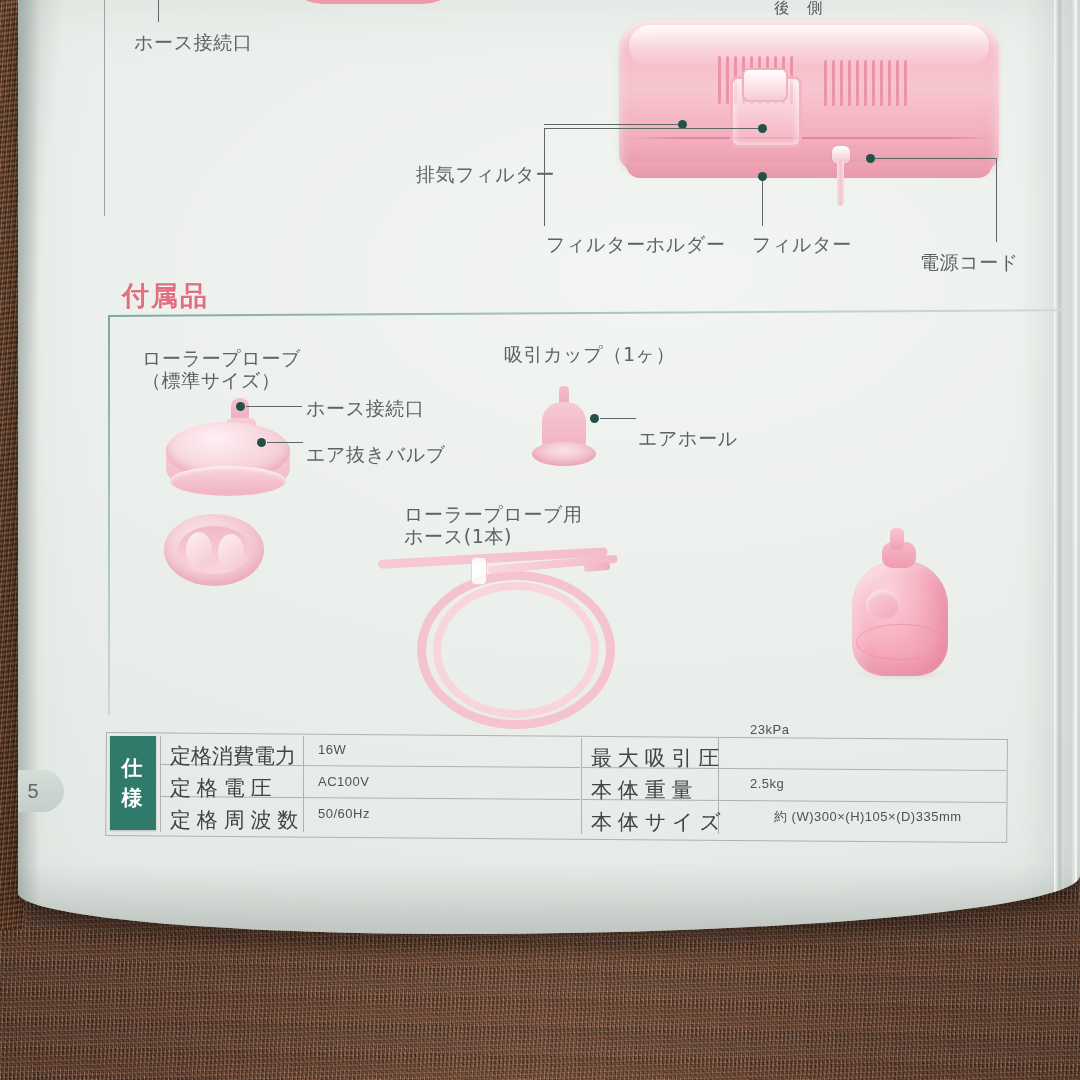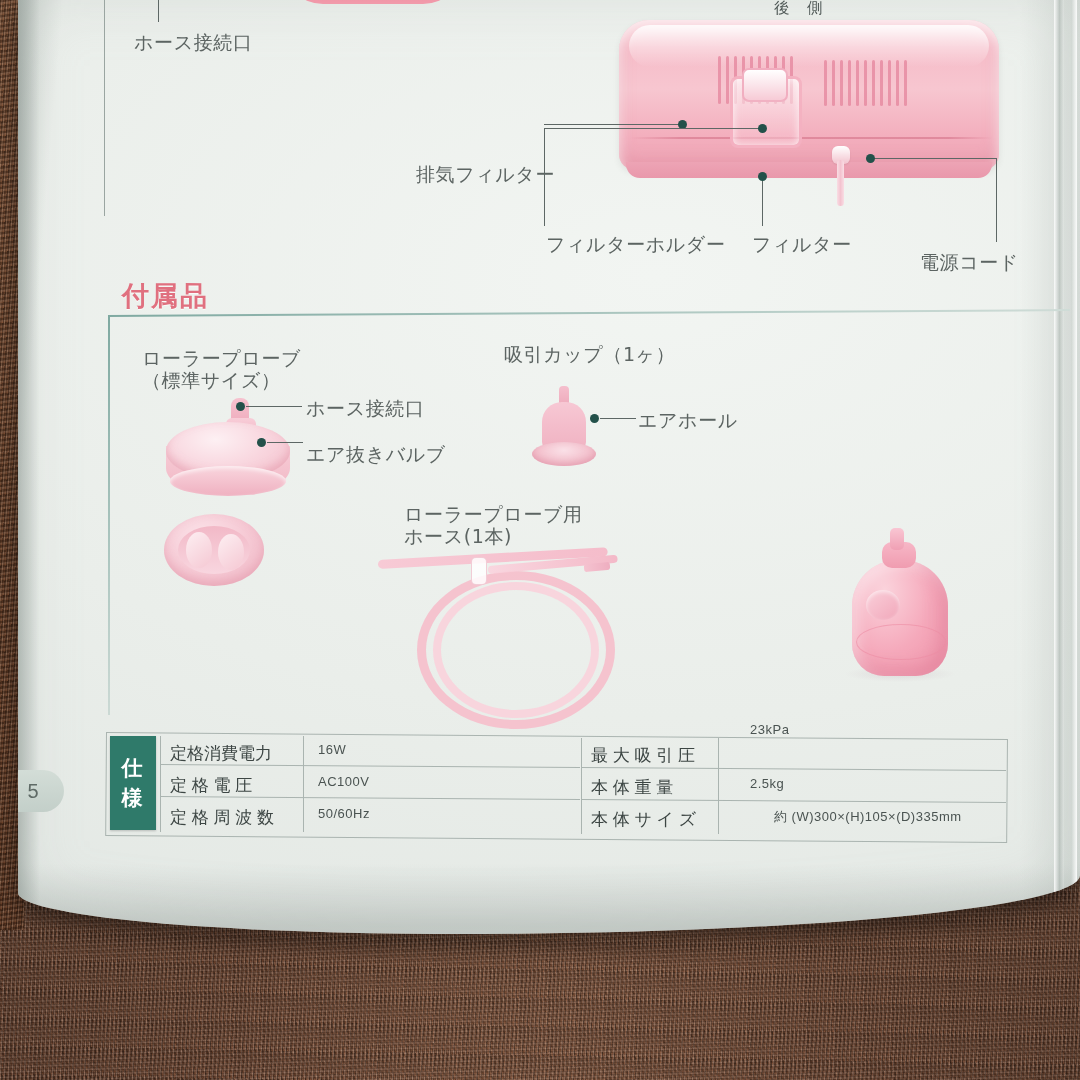--- a/index.html
+++ b/index.html
@@ -107,21 +107,21 @@
   
   .spec{position:absolute;}
   .spec-outer{position:absolute;border:1px solid #aab4b0;}
   .spec-line{position:absolute;background:#aab4b0;}
   .spec-badge{
     position:absolute;background:#2f7a6a;color:#fff;
     display:flex;flex-direction:column;align-items:center;justify-content:center;
     font-size:21px;letter-spacing:2px;line-height:1.45;font-weight:600;
     box-shadow:0 1px 2px rgba(0,0,0,.2);
   }
-  .spec-key{position:absolute;font-size:17px;color:#3d4644;white-space:nowrap;}
+  .spec-key{position:absolute;font-size:21px;color:#3d4644;white-space:nowrap;}
   .spec-val{position:absolute;font-size:13px;color:#4a5351;white-space:nowrap;letter-spacing:.5px;}
 
   
   .pg-tab{
     position:absolute;width:62px;height:42px;border-radius:0 22px 22px 0;
     background:linear-gradient(180deg,#d3ddd7,#c3cfc9);
     display:flex;align-items:center;justify-content:center;
     font-size:20px;color:#5f6a66;
   }
 
@@ -384,21 +384,21 @@
     <div class="dot" style="left:239px;top:444px;"></div>
     <div class="lead-h" style="left:249px;top:448px;width:36px;"></div>
     <div class="abs cap" style="left:288px;top:448px;">エア抜きバルブ</div>
 
     <div class="abs cap" style="left:486px;top:348px;">吸引カップ（1ヶ）</div>
     <div class="cup-stem"></div>
     <div class="cup-bell"></div>
     <div class="cup-rim"></div>
     <div class="dot" style="left:572px;top:420px;"></div>
     <div class="lead-h" style="left:582px;top:424px;width:36px;"></div>
-    <div class="abs cap" style="left:620px;top:414px;text-align:right;">エアホール</div>
+    <div class="abs cap" style="left:620px;top:432px;text-align:right;">エアホール</div>
 
     <div class="abs cap" style="left:386px;top:508px;">ローラープローブ用</div>
     <div class="abs cap" style="left:386px;top:530px;">ホース(1本)</div>
     <div class="coil-o"></div>
     <div class="coil-i"></div>
     <div class="hose-tail"></div>
     <div class="hose-tail2"></div>
     <div class="hose-tip"></div>
     <div class="hose-band"></div>
 

